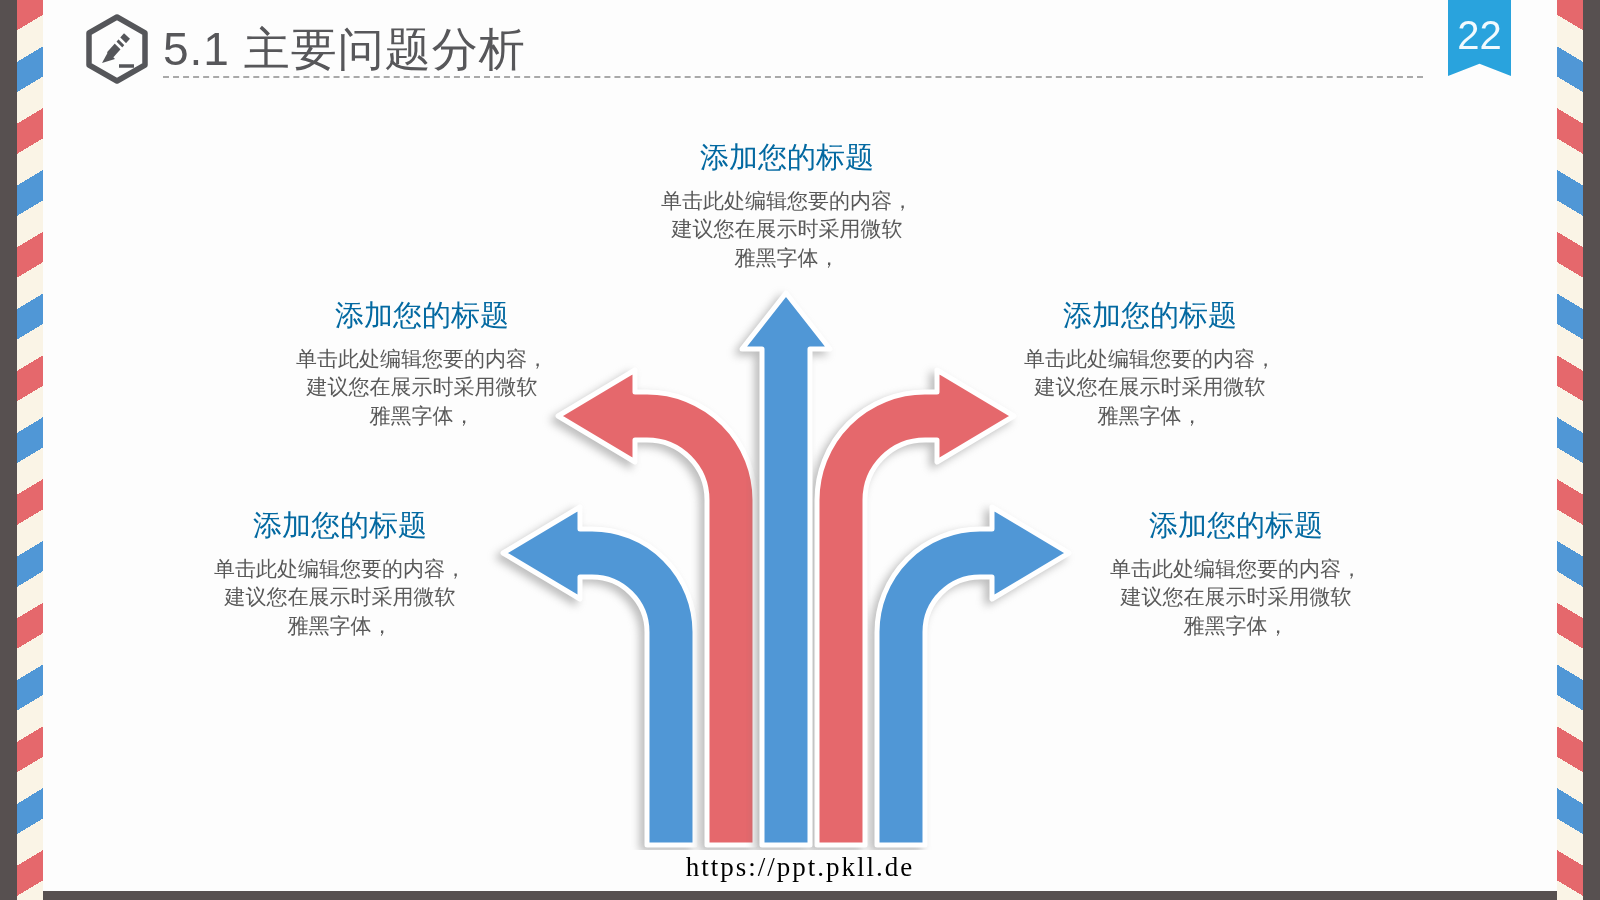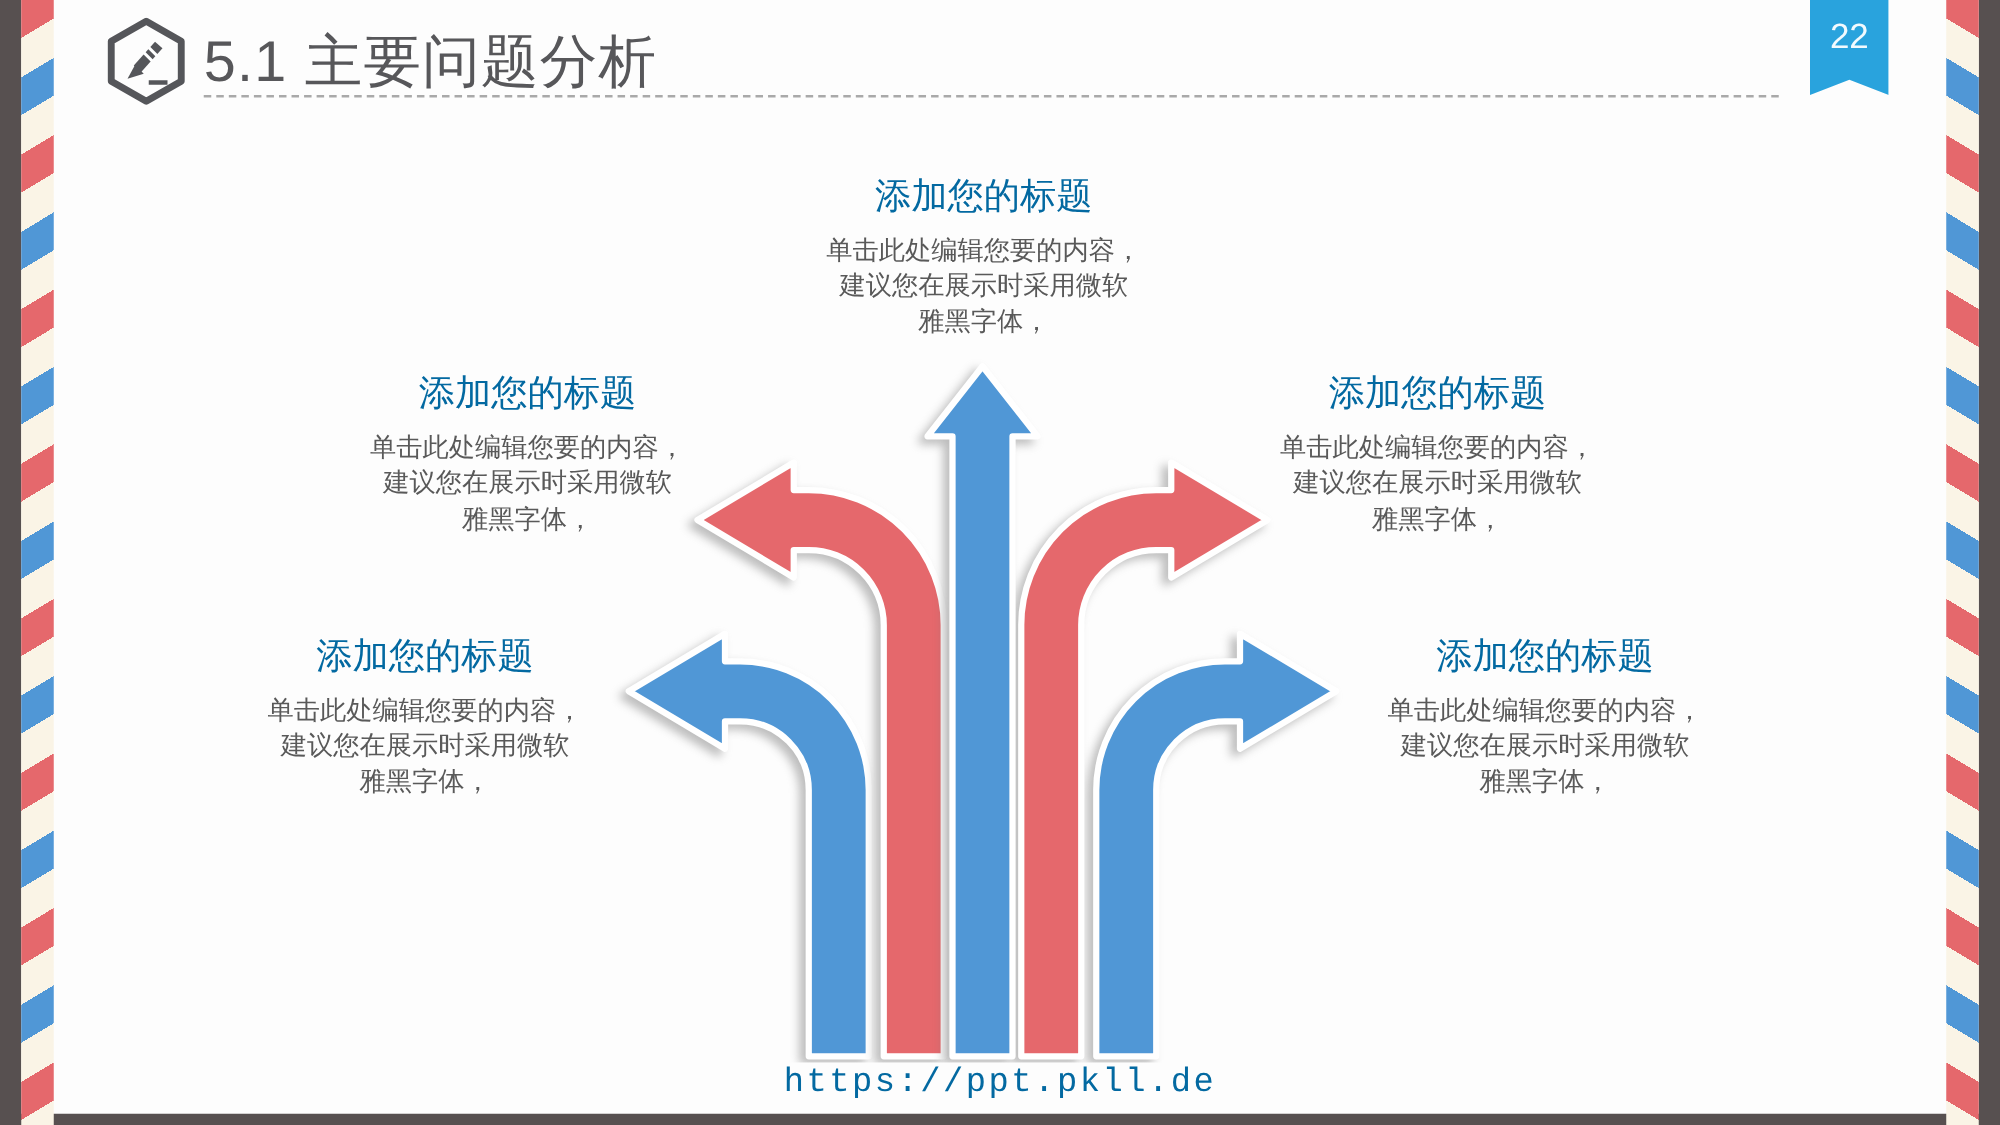--- a/index.html
+++ b/index.html
@@ -21,21 +21,21 @@
       var(--blue,#5097d6) 53px 79px, var(--cream,#faf4e6) 79px 106px);}
   .stripes-right{left:1557px;
     background:repeating-linear-gradient(211deg,
       var(--red,#e5686c) 0 26px, var(--cream,#faf4e6) 26px 53px,
       var(--blue,#5097d6) 53px 79px, var(--cream,#faf4e6) 79px 106px);}
   
   .ribbon{
     position:absolute;left:1448px;top:0;width:63px;height:76px;
     background:var(--ribbon,#29a3dd);
     clip-path:polygon(0 0,100% 0,100% 100%,50% 84%,0 100%);
-    color:#f2fafe;font-size:28px;text-align:center;
+    color:#f2fafe;font-size:40px;text-align:center;
     padding-top:15px;box-sizing:border-box;line-height:1;
   }
   
   .hex-icon{position:absolute;left:82px;top:14px;width:70px;height:70px;}
   .page-title{
     position:absolute;left:163px;top:24px;
     font-size:46px;line-height:1.1;font-weight:400;color:#57575a;
     white-space:nowrap;letter-spacing:1px;
   }
   .title-rule{position:absolute;left:163px;top:76px;width:1260px;height:0;
@@ -52,22 +52,22 @@
   .tblock h3{font-size:29px;font-weight:400;color:#0369a1;margin:0 0 12px;line-height:1.2;}
   .tblock p{font-size:21px;line-height:1.36;margin:0;}
   .b-top{left:787px;top:140px;}
   .b-ml{left:422px;top:298px;}
   .b-mr{left:1150px;top:298px;}
   .b-ll{left:340px;top:508px;}
   .b-lr{left:1236px;top:508px;}
   
   .watermark{
     position:absolute;left:800px;top:852px;transform:translateX(-50%);
-    font-family:Liberation Mono, monospace;
-    font-size:27px;color:#0369a1;letter-spacing:2px;white-space:nowrap;
+    font-family:Liberation Serif, serif;
+    font-size:27px;color:#000000;letter-spacing:2px;white-space:nowrap;
   }
 </style>
 </head>
 <body style="--red: #e5686c; --blue: #5097d6; --ribbon: #29a3dd; --frame: #575050; --cream: #faf4e6; --text: #595959;">
 
 <div class="edge edge-left"></div>
 <div class="edge edge-right"></div>
 <div class="edge edge-bottom"></div>
 <div class="stripes stripes-left"></div>
 <div class="stripes stripes-right"></div>

